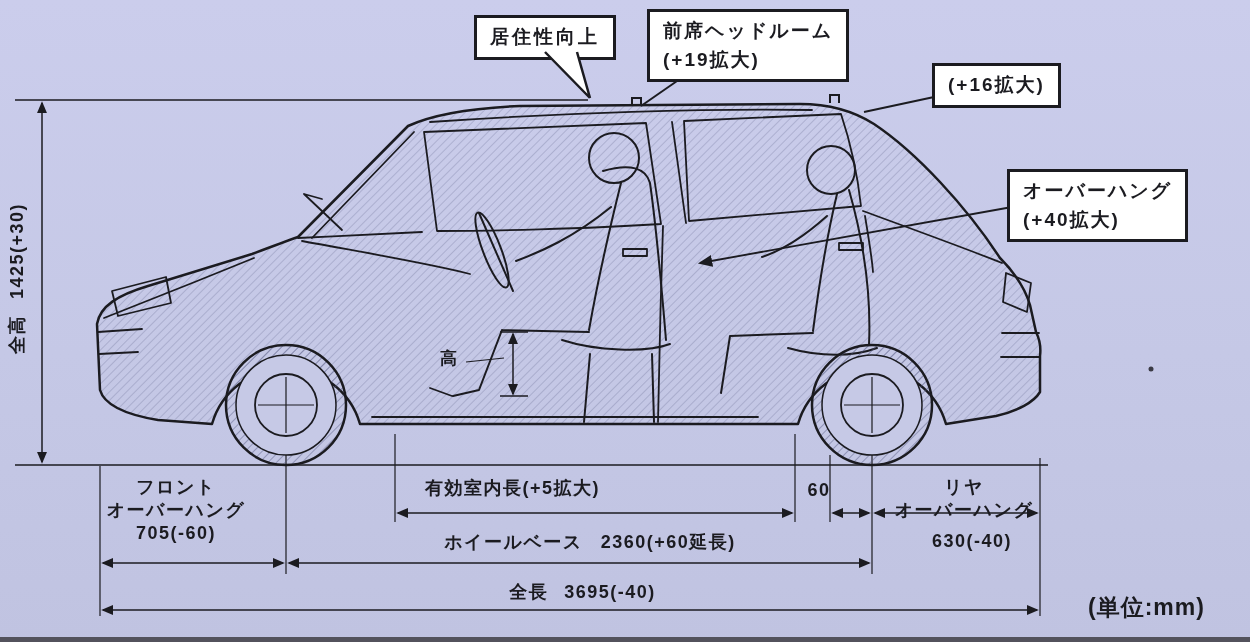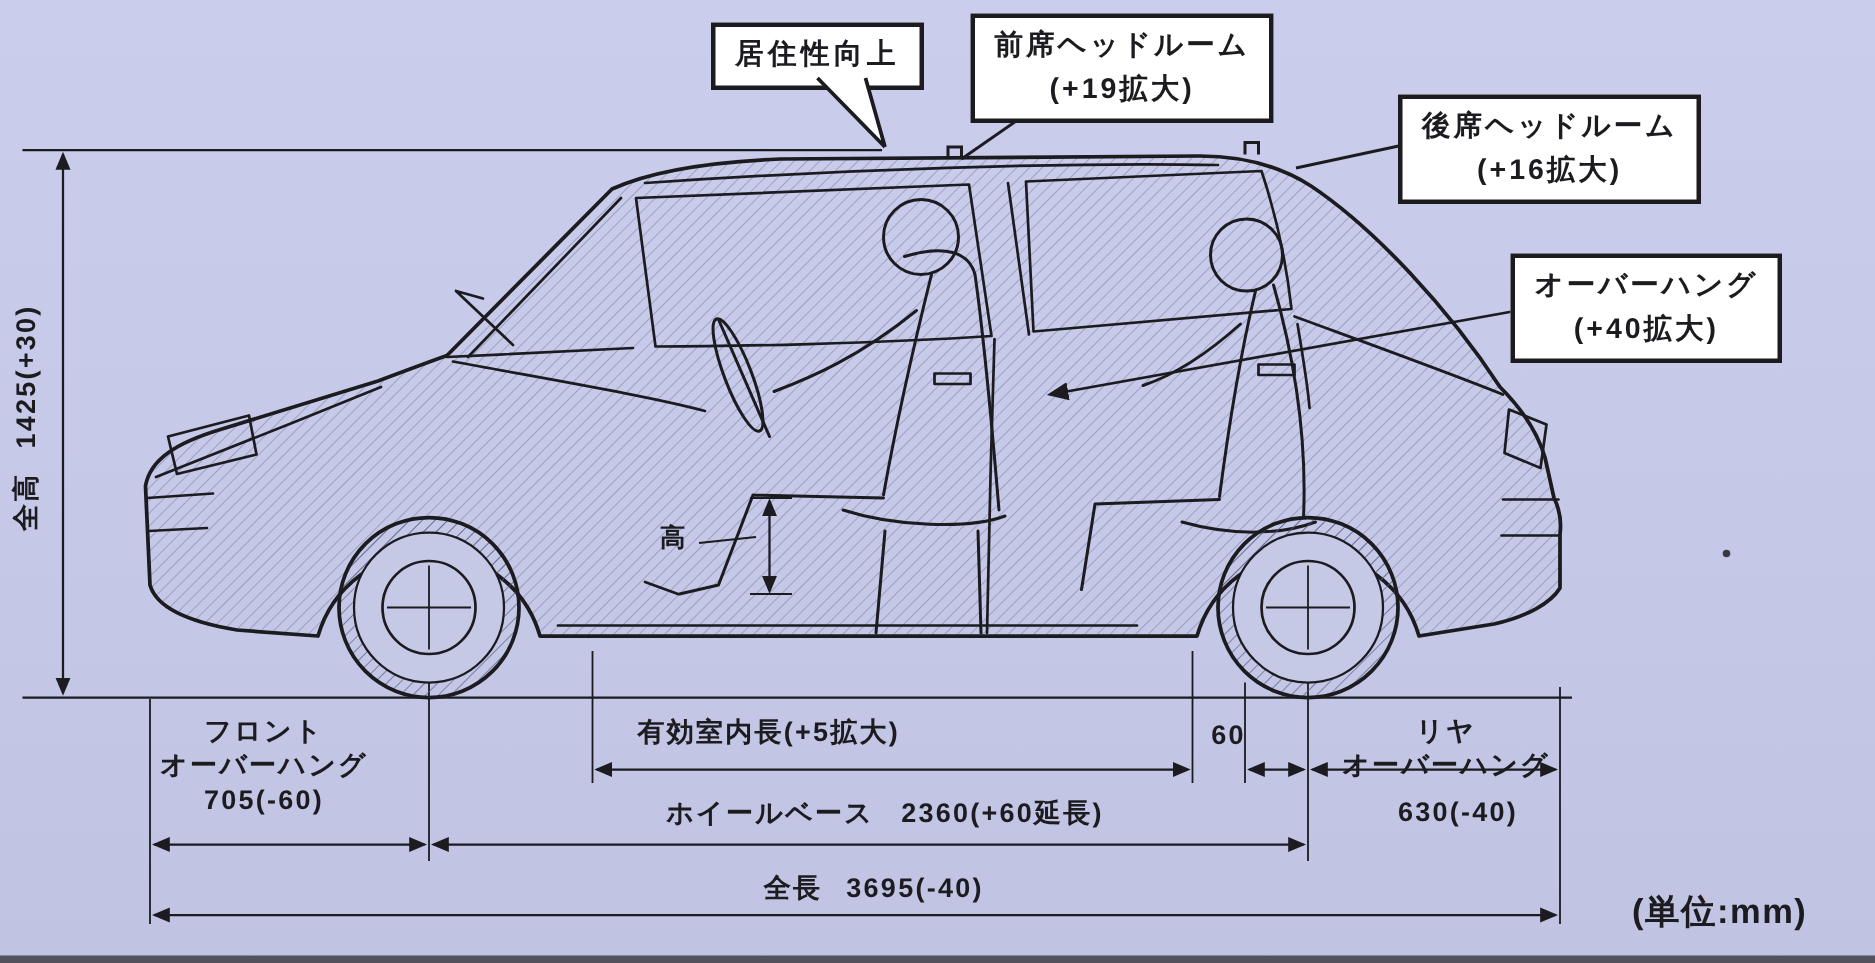--- a/index.html
+++ b/index.html
@@ -11,21 +11,21 @@
     color:var(--ink);
   }
   #stage { position:relative; width:1250px; height:642px; overflow:hidden; }
   svg.layer { position:absolute; left:0; top:0; }
 
   .lbl { position:absolute; font-size:18px; font-weight:600; letter-spacing:1.5px;
          color:var(--ink); white-space:nowrap; line-height:23px; }
 
   .callout { position:absolute; background:var(--co); border:3px solid var(--ink);
              padding:5px 13px; font-size:19px; font-weight:600; line-height:1.5;
-             letter-spacing:2px; text-align:center; white-space:nowrap; }
+             letter-spacing:2px; text-align:left; white-space:nowrap; }
 
   #lbl-height { left:6px; top:354px; width:185px; transform:rotate(-90deg);
                 transform-origin:0 0; }
   #lbl-height .val { margin-left:16px; }
 
   #lbl-front-oh  { left:86px;  top:476px; width:180px; text-align:center; }
   #lbl-cabin     { left:425px; top:477px; width:335px; text-align:left; }
   #lbl-gap       { left:790px; top:479px; width:58px;  text-align:center; }
   #lbl-rear-oh   { left:884px; top:476px; width:160px; text-align:center; }
   #lbl-rear-oh-v { left:902px; top:530px; width:140px; text-align:center; }
@@ -222,21 +222,20 @@
   <div class="callout" id="co-liv">
     <span>居住性向上</span>
   </div>
 
   <div class="callout" id="co-fh">
     <div>前席ヘッドルーム</div>
     <div>(+19拡大)</div>
   </div>
 
   <div class="callout" id="co-rh">
-    <div>後席ヘッドルーム</div>
     <div>(+16拡大)</div>
   </div>
 
   <div class="callout" id="co-rk">
     <div>オーバーハング</div>
     <div>(+40拡大)</div>
   </div>
 
   <svg class="layer" width="1250" height="642" viewBox="0 0 1250 642" style="pointer-events:none;">
     <polygon points="545,52 577,52 590,98" fill="#ffffff"></polygon>

